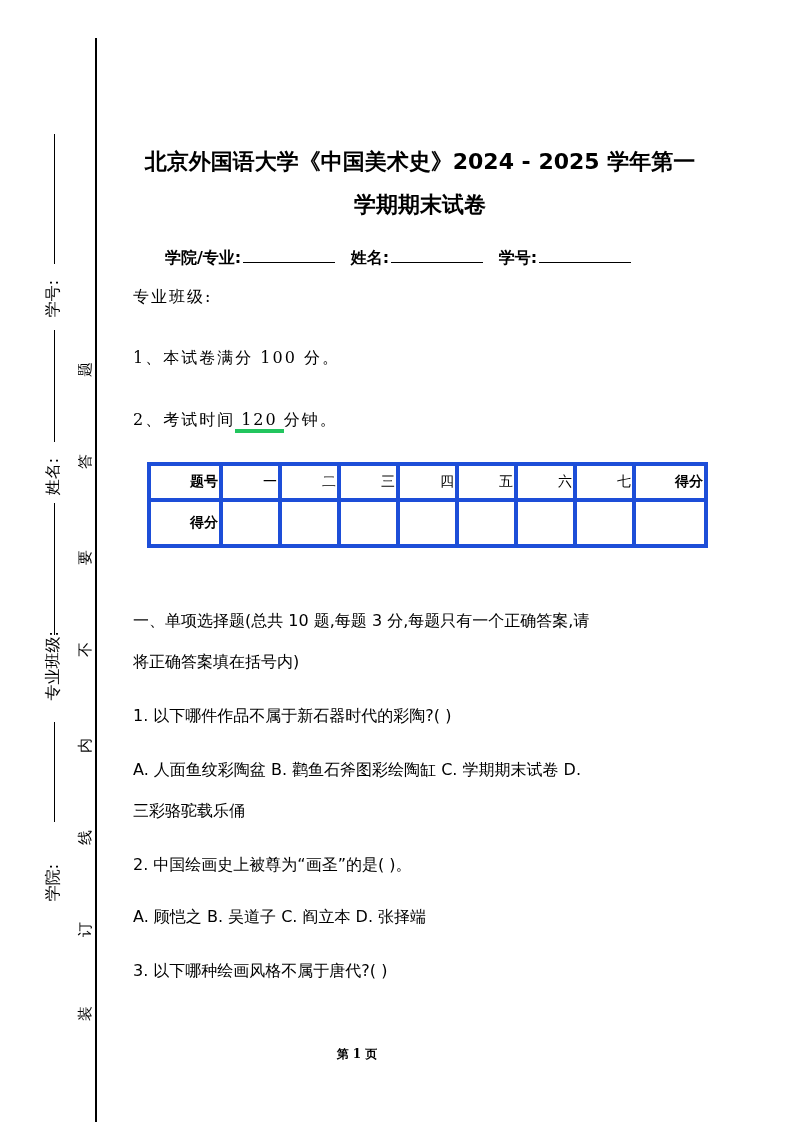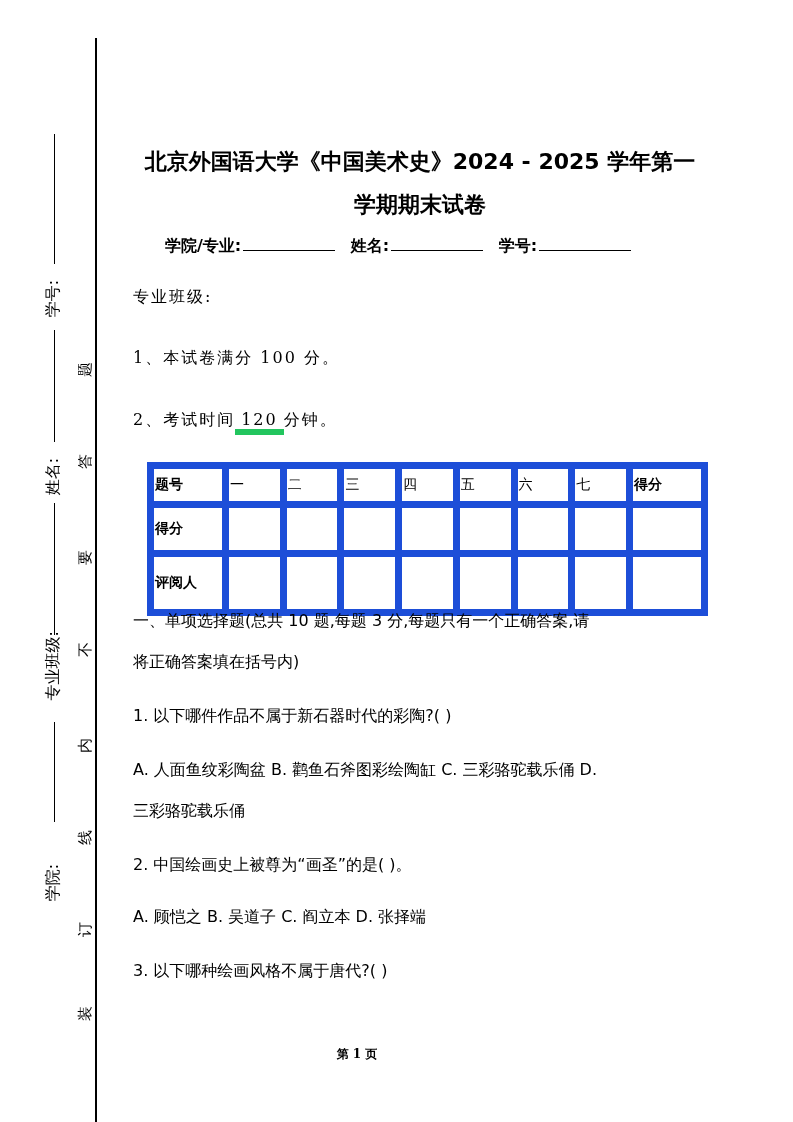--- a/index.html
+++ b/index.html
@@ -2,26 +2,26 @@
 <html><head>
 <meta charset="utf-8">
 <style>
   html, body { margin: 0; padding: 0; background: #ffffff; }
   body { width: 793px; height: 1122px; position: relative; overflow: hidden; color: #000; font-family: "DejaVu Serif", "Liberation Serif", serif; }
   .binding-line { position: absolute; left: 95px; top: 38px; width: 2px; height: 1084px; background: #000; }
   .left-line { position: absolute; left: 54px; width: 1px; background: #000; }
   .vlabel { position: absolute; left: 33px; width: 40px; font-size: 16px; transform: rotate(-90deg); transform-origin: center; text-align: center; white-space: nowrap; font-family: "DejaVu Sans", sans-serif; }
   .vchar { position: absolute; left: 78px; font-size: 15px; transform: rotate(-90deg); font-family: "DejaVu Sans", sans-serif; }
   .title { position: absolute; left: 120px; width: 600px; text-align: center; font-family: "DejaVu Sans", sans-serif; font-weight: bold; font-size: 22px; margin-top: 14px; }
-  .info { position: absolute; left: 165px; top: 236px; font-family: "DejaVu Sans", sans-serif; font-weight: bold; font-size: 16px; white-space: nowrap; }
+  .info { position: absolute; left: 165px; top: 248px; font-family: "DejaVu Sans", sans-serif; font-weight: bold; font-size: 16px; white-space: nowrap; }
   .info .blank { display: inline-block; width: 92px; border-bottom: 1px solid #000; height: 14px; margin: 0 10px 0 2px; vertical-align: baseline; }
   .para { position: absolute; left: 133px; font-size: 16px; letter-spacing: 2px; white-space: nowrap; }
-  .u { display: inline-block; border-bottom: 6px solid #22c55e; padding: 0 6px; }
+  .u { display: inline-block; border-bottom: 4px solid #22c55e; padding: 0 6px; }
   table.score { position: absolute; left: 147px; top: 462px; width: 561px; border-collapse: collapse; font-family: "DejaVu Sans", sans-serif; font-size: 14px; }
-  table.score td { border: 7px solid #1d4ed8; text-align: left; margin-top: 20px; }
+  table.score td { border: 4px solid #1d4ed8; text-align: right; margin-top: 20px; }
   table.score tr.r0 td { height: 30px; }
   table.score tr.r1 td { height: 40px; }
   table.score tr.r2 td { height: 50px; }
   table.score td.hd { font-weight: bold; width: 66px; }
   .q { position: absolute; left: 133px; font-size: 16px; white-space: nowrap; font-family: "DejaVu Sans", sans-serif; text-align: center; }
   .footer { position: absolute; left: 0; width: 714px; top: 1046px; text-align: center; font-size: 12px; font-weight: bold; font-family: "DejaVu Serif", serif; }
 </style>
 </head>
 <body>
 
@@ -77,39 +77,28 @@
     <td class="hd">得分</td>
     <td></td>
         <td></td>
         <td></td>
         <td></td>
         <td></td>
         <td></td>
         <td></td>
         <td></td>
   </tr>
-  <tr class="r2">
-    <td class="hd">评阅人</td>
-    <td></td>
-        <td></td>
-        <td></td>
-        <td></td>
-        <td></td>
-        <td></td>
-        <td></td>
-        <td></td>
-  </tr>
 </tbody>
   </table>
 
 <div class="q" style="top:611px;">一、单项选择题(总共 10 题,每题 3 分,每题只有一个正确答案,请</div>
 <div class="q" style="top:652px;">将正确答案填在括号内)</div>
 
 <div class="q" style="top:706px;">1. 以下哪件作品不属于新石器时代的彩陶?(    )</div>
-<div class="q" style="top:760px;">A. 人面鱼纹彩陶盆    B. 鹳鱼石斧图彩绘陶缸    C. 三彩骆驼载乐俑    D.</div>
+<div class="q" style="top:760px;">A. 人面鱼纹彩陶盆    B. 鹳鱼石斧图彩绘陶缸    C. 学期期末试卷    D.</div>
 <div class="q" style="top:801px;">三彩骆驼载乐俑</div>
 
 <div class="q" style="top:855px;">2. 中国绘画史上被尊为“画圣”的是(    )。</div>
 <div class="q" style="top:907px;">A. 顾恺之    B. 吴道子    C. 阎立本    D. 张择端</div>
 
 <div class="q" style="top:961px;">3. 以下哪种绘画风格不属于唐代?(    )</div>
 
 <div class="footer">第 1 页</div>
 
 </body></html>

